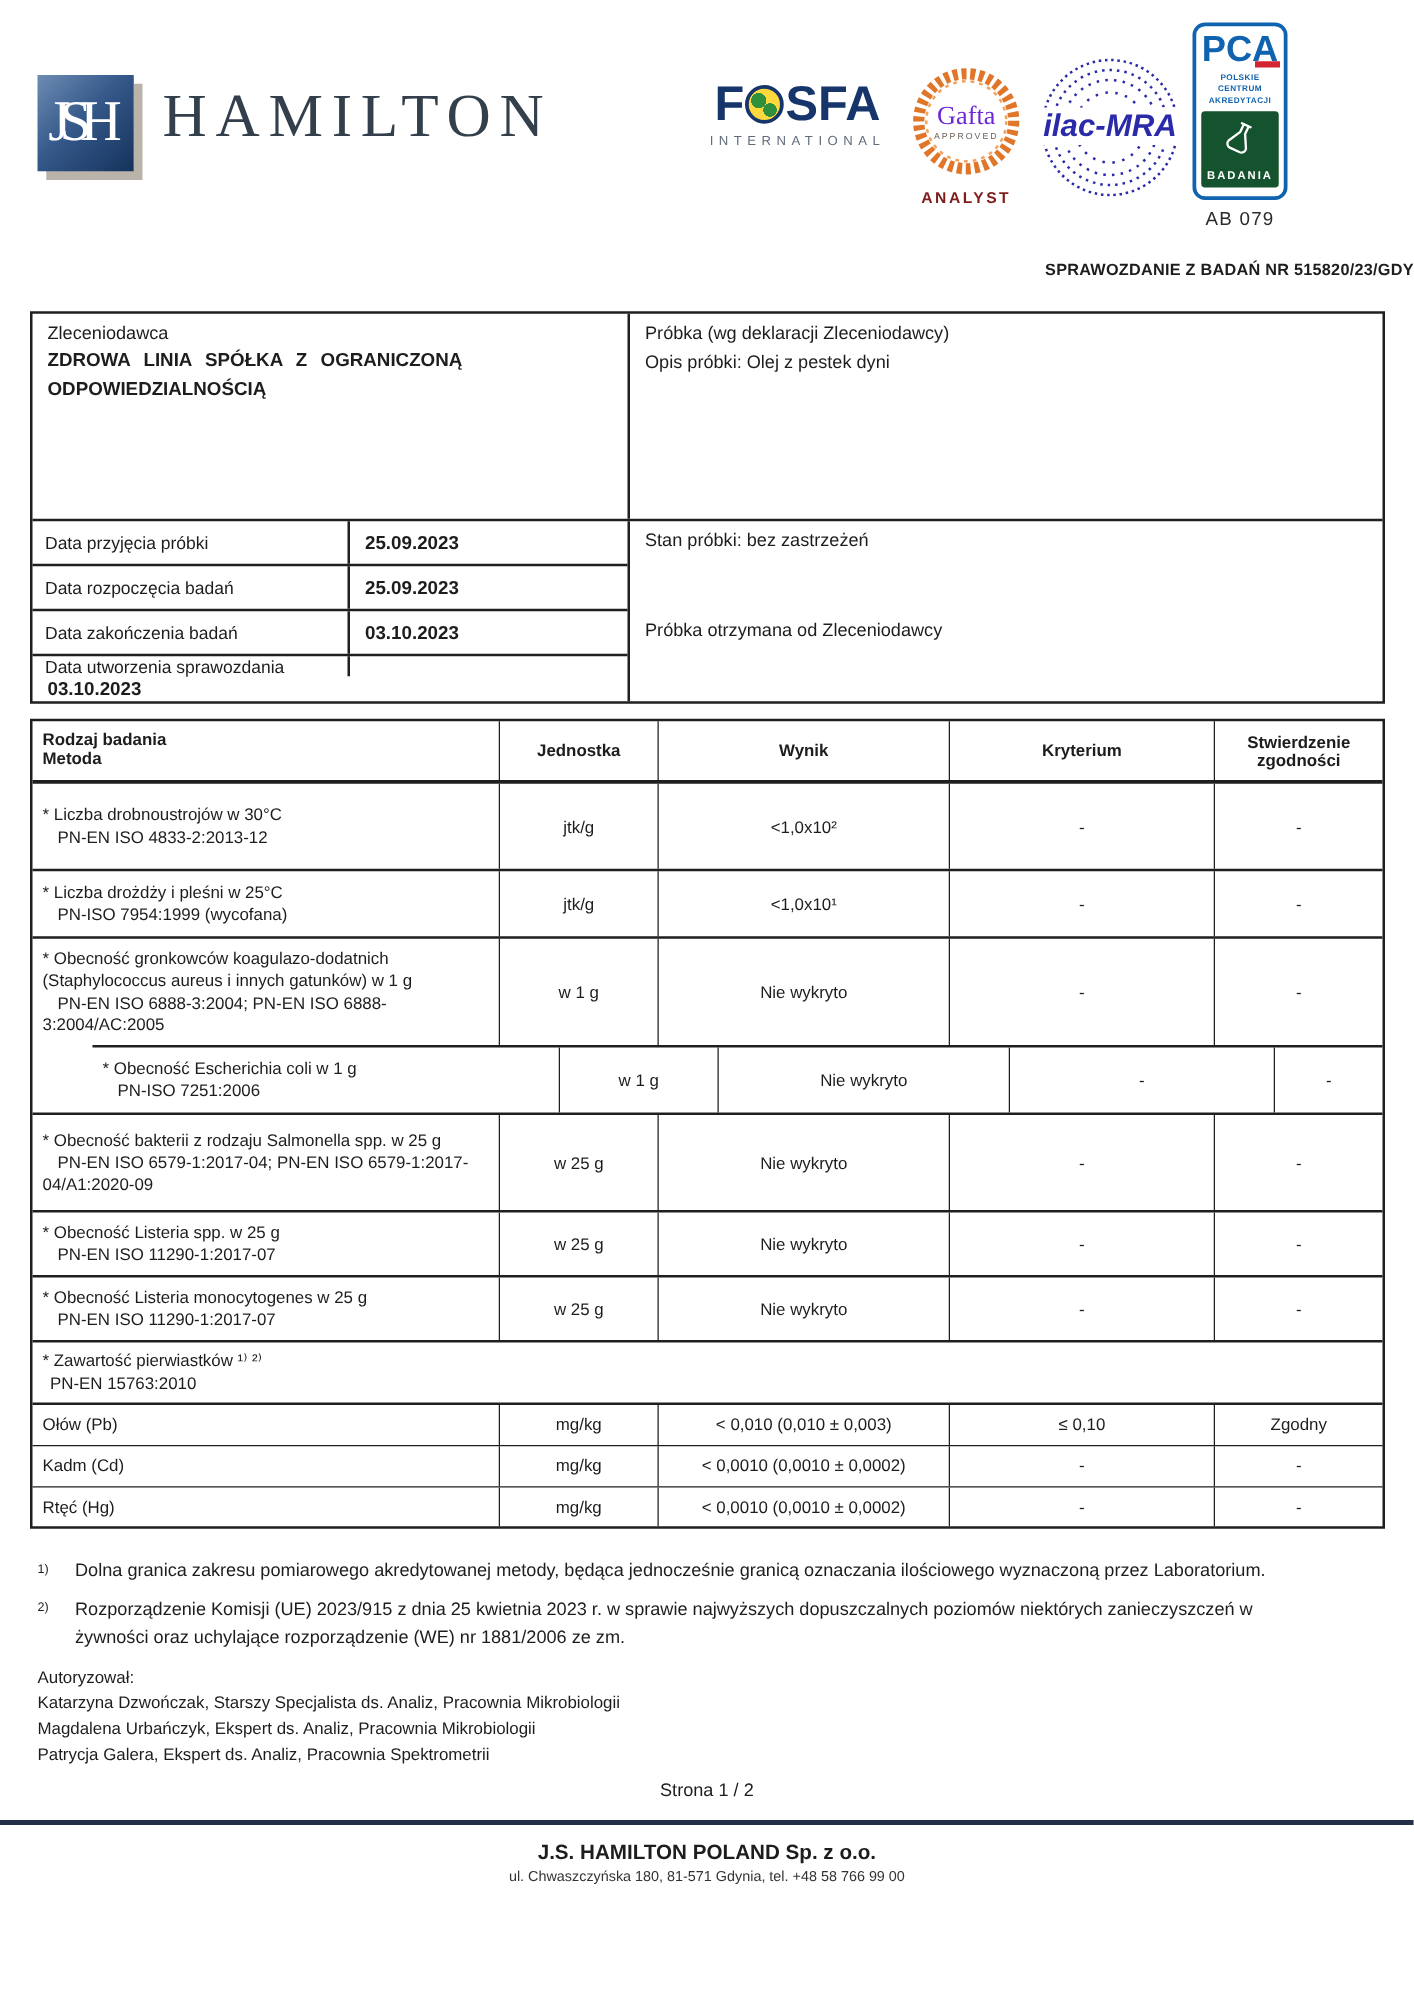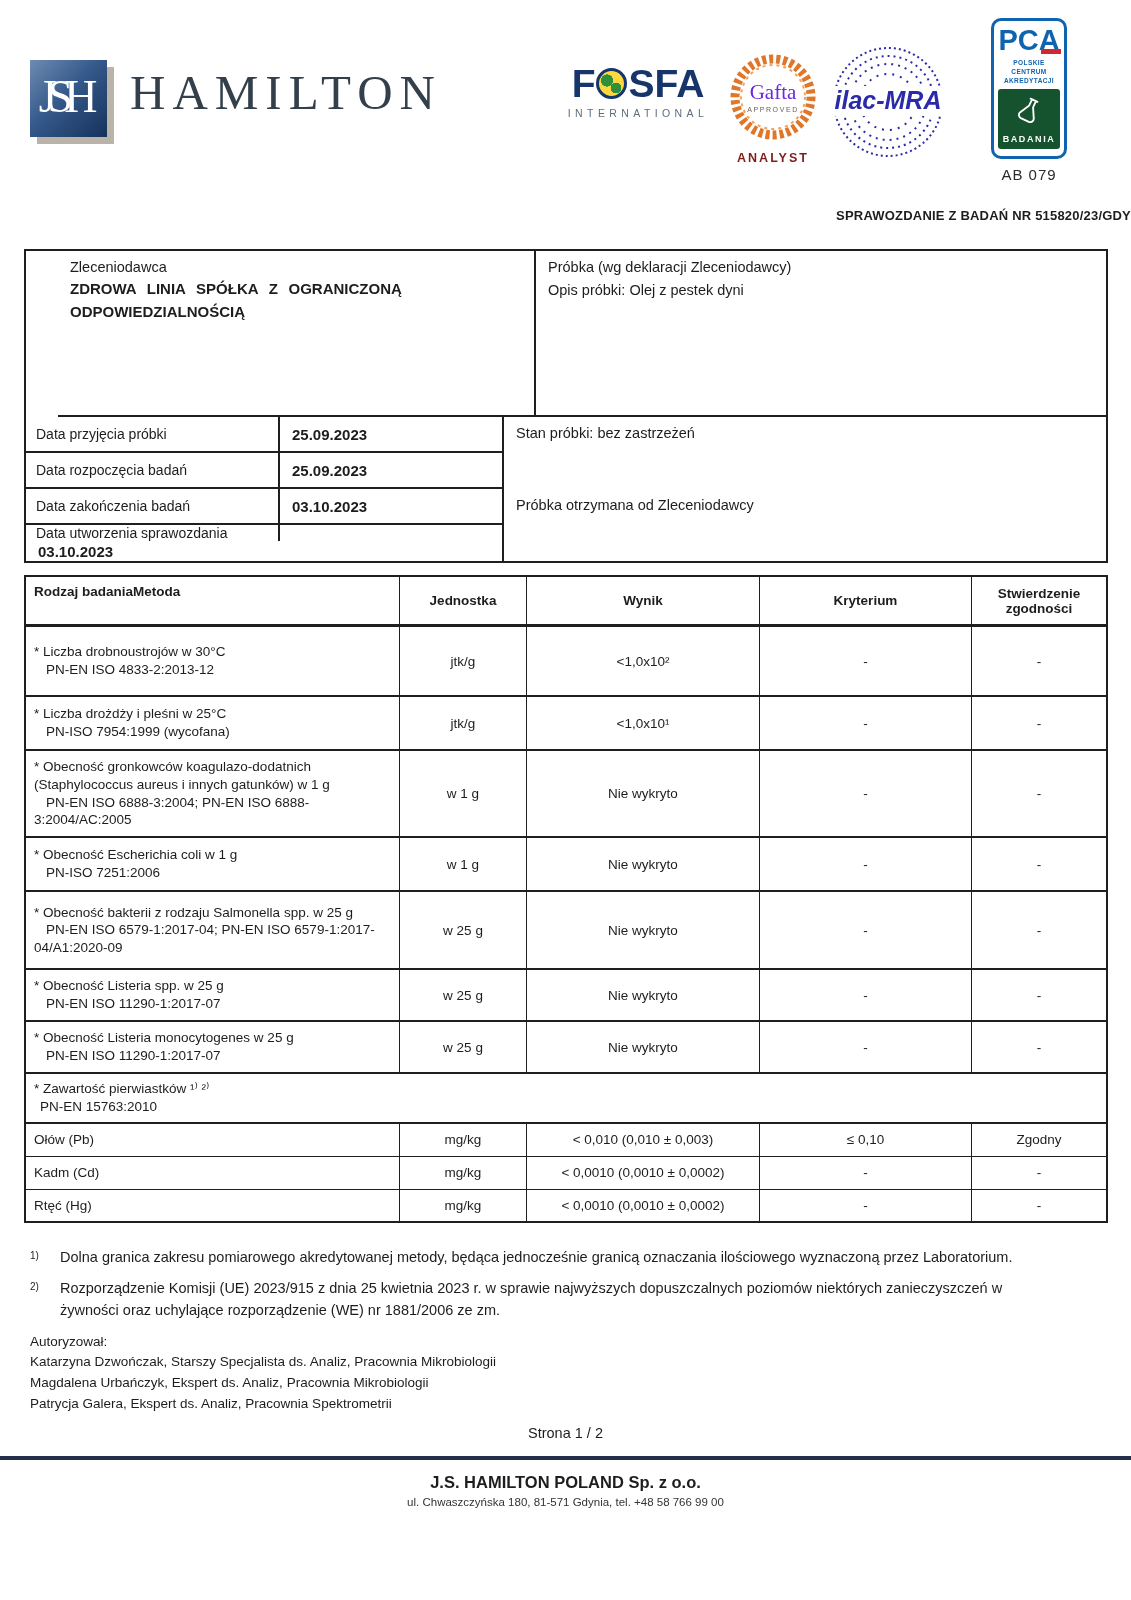--- a/index.html
+++ b/index.html
@@ -29,35 +29,35 @@
   .gafta-ring { position:relative; width:90px; height:90px; margin:0 auto; }
   .gafta-inner { position:absolute; left:0; top:0; width:90px; height:90px;
     display:flex; flex-direction:column; align-items:center; justify-content:center; }
   .gafta-name { font-family:"Liberation Serif","DejaVu Serif",serif; font-size:21px; color:#6d28d9; line-height:1; }
   .gafta-approved { font-size:7px; letter-spacing:1.6px; color:#6b625a; margin-top:3px; }
   .gafta-analyst { margin-top:9px; font-size:12.5px; font-weight:bold; letter-spacing:2px; color:#7f1d1d; }
 
   .ilac { position:absolute; left:830px; top:42px; width:116px; height:122px; }
   .ilac svg { width:116px; height:122px; }
 
-  .pca { position:absolute; left:975px; top:18px; width:92px; text-align:center;padding-left:16px; }
+  .pca { position:absolute; left:938px; top:18px; width:92px; text-align:center;padding-left:16px; }
   .pca-card { border:3px solid #1063af; border-radius:10px; background:#fff; padding:5px 4px 7px; }
   .pca-word { font-size:29px; font-weight:bold; color:#1063af; line-height:1; position:relative; display:inline-block; }
   .pca-red { position:absolute; right:-1px; bottom:1px; width:20px; height:5px; background:#d22730; }
   .pca-org { font-size:6.5px; font-weight:bold; color:#1063af; letter-spacing:0.4px; margin-top:3px; line-height:1.4; }
   .pca-box { margin-top:4px; background:#14532d; border-radius:3px; padding:5px 0 5px; }
   .pca-badania { color:#fff; font-weight:bold; font-size:9px; letter-spacing:1.6px; margin-top:2px; }
   .pca-ab { margin-top:7px; font-size:15px; color:#2b2b2b; letter-spacing:1px; }
 
   
   .title { text-align:right; font-size:13px; font-weight:bold; letter-spacing:0.2px; margin-top:14px; }
 
   
   .info { width:1084px; margin:26px 0 0 24px; border:2px solid #1f1f1f; }
-  .info-top { display:flex; border-bottom:2px solid #1f1f1f; height:166px;margin-left:32px; }
+  .info-top { display:flex; border-bottom:2px solid #1f1f1f; height:166px; }
   .info-client { width:478px; border-right:2px solid #1f1f1f; padding:8px 12px; }
   .client-label { font-size:14.5px; }
   .client-name { font-size:15px; font-weight:bold; width:392px; word-spacing:6.5px; margin-top:3px; line-height:1.5; }
   .info-sample { flex:1; padding:8px 12px; font-size:14.5px; }
   .sample-line1 { margin-bottom:7px; }
   .info-bottom { display:flex; }
   .dates { width:478px; border-right:2px solid #1f1f1f; }
   .drow { display:flex; border-bottom:2px solid #1f1f1f; height:36px; }
   .drow:last-child { border-bottom:none;flex-direction:column; }
   .dlabel { width:254px; border-right:2px solid #1f1f1f; padding:0 10px; display:flex; align-items:center; font-size:14px; }
@@ -65,26 +65,26 @@
   .state { flex:1; padding:8px 12px; font-size:14.5px; }
   .state-received { margin-top:56px; }
 
   
   .rtable { width:1084px; margin:12px 0 0 24px; border:2px solid #1f1f1f; font-size:13.5px; }
   .rrow { display:grid; grid-template-columns:373px 127px 233px 212px 1fr; }
   .rrow > div { border-left:1px solid #1f1f1f; display:flex; align-items:center; justify-content:center;
     text-align:center; padding:4px 6px; }
   .rrow > div:first-child { border-left:none; justify-content:flex-start; text-align:left; padding:7px 8px; }
   .rhead { font-weight:bold; min-height:50px; border-bottom:3px solid #1f1f1f; }
-  .rhead .hname { display:flex; align-items:flex-start; justify-content:center; }
+  .rhead .hname { display:flex; flex-direction:column; align-items:flex-start; justify-content:center; }
   #micro-rows .rrow + .rrow { border-top:2px solid #1f1f1f; }
   #micro-rows .rrow:nth-child(1) { min-height:68px; }
   #micro-rows .rrow:nth-child(2) { min-height:54px; }
   #micro-rows .rrow:nth-child(3) { min-height:80px; }
-  #micro-rows .rrow:nth-child(4) { min-height:54px; }
+  #micro-rows .rrow:nth-child(4) { min-height:54px;margin-left:48px; }
   #micro-rows .rrow:nth-child(5) { min-height:78px; }
   #micro-rows .rrow:nth-child(6) { min-height:52px; }
   #micro-rows .rrow:nth-child(7) { min-height:52px; }
   .tblock { display:block; width:100%; line-height:1.32; }
   .tmethod { text-indent:12px; }
   .rsection { border-top:2px solid #1f1f1f; border-bottom:2px solid #1f1f1f; min-height:46px;
     padding:6px 8px; display:flex; flex-direction:column; justify-content:center; line-height:1.32; }
   .rsection .tmethod { text-indent:6px; }
   #metal-rows .rrow { min-height:30px; }
   #metal-rows .rrow + .rrow { border-top:1px solid #1f1f1f; }

